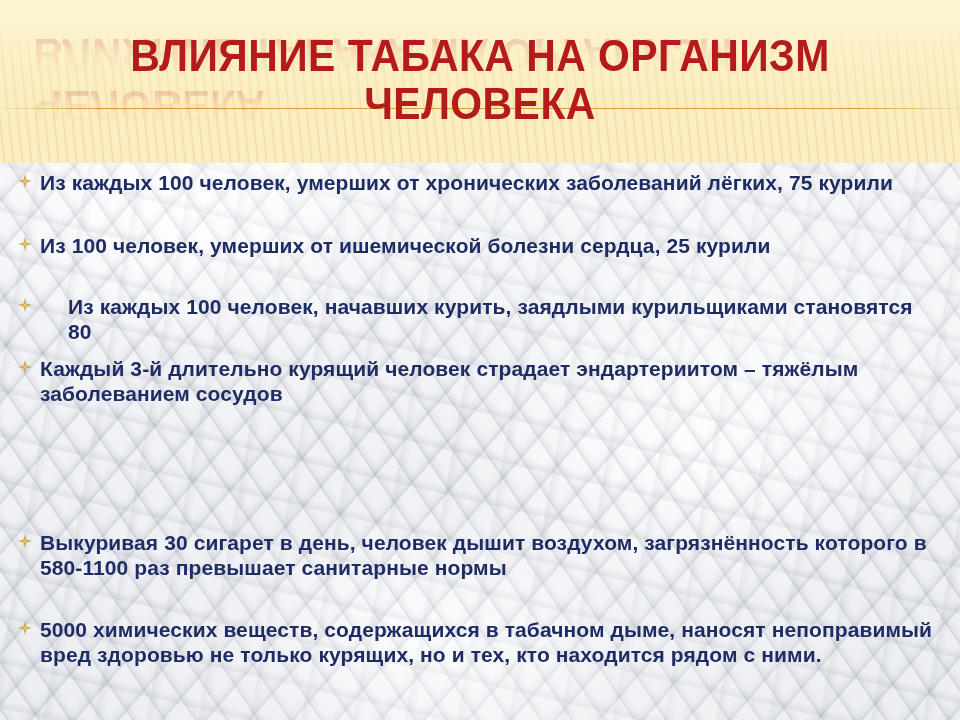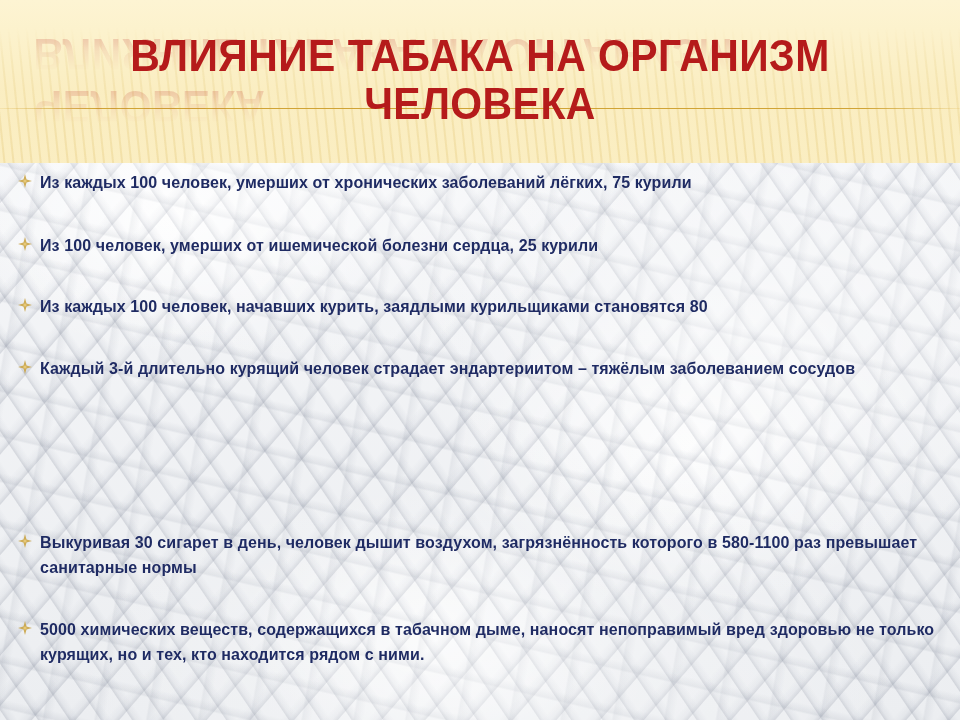--- a/index.html
+++ b/index.html
@@ -182,21 +182,21 @@
     width: 30px;
     height: 22px;
     position: relative;
     margin-top: 3px;
   }
   .bullet-mark svg { display: block; margin: 0 auto; }
   .bullet-text {
     flex: 1 1 auto;
     font-family: "Liberation Sans", sans-serif;
     font-weight: bold;
-    font-size: 16px;
+    font-size: 21px;
     line-height: 25px;
     color: #1f2b63;
     letter-spacing: 0.1px;
     text-shadow: 0 0 1px rgba(255,255,255,0.7);
   }
 </style>
 </head>
 <body>
 
 <div id="slide">
@@ -232,21 +232,21 @@
     <div class="bullet-row" style="top:70px;">
       <span class="bullet-mark">
         <svg width="16" height="16" viewBox="0 0 16 16" aria-hidden="true">
           <path d="M8 1 L9.5 6.5 L15 8 L9.5 9.5 L8 15 L6.5 9.5 L1 8 L6.5 6.5 Z" fill="#c8a03c" opacity="0.85"></path>
           <circle cx="8" cy="8" r="1.6" fill="#e6c878"></circle>
         </svg>
       </span>
       <span class="bullet-text">Из 100 человек, умерших от ишемической болезни сердца, 25 курили</span>
     </div>
 
-    <div class="bullet-row" style="top:131px;">
+    <div class="bullet-row" style="top:131px;gap:28px;">
       <span class="bullet-mark">
         <svg width="16" height="16" viewBox="0 0 16 16" aria-hidden="true">
           <path d="M8 1 L9.5 6.5 L15 8 L9.5 9.5 L8 15 L6.5 9.5 L1 8 L6.5 6.5 Z" fill="#c8a03c" opacity="0.85"></path>
           <circle cx="8" cy="8" r="1.6" fill="#e6c878"></circle>
         </svg>
       </span>
       <span class="bullet-text">Из каждых 100 человек, начавших курить, заядлыми курильщиками становятся 80</span>
     </div>
 
     <div class="bullet-row" style="top:193px;">

